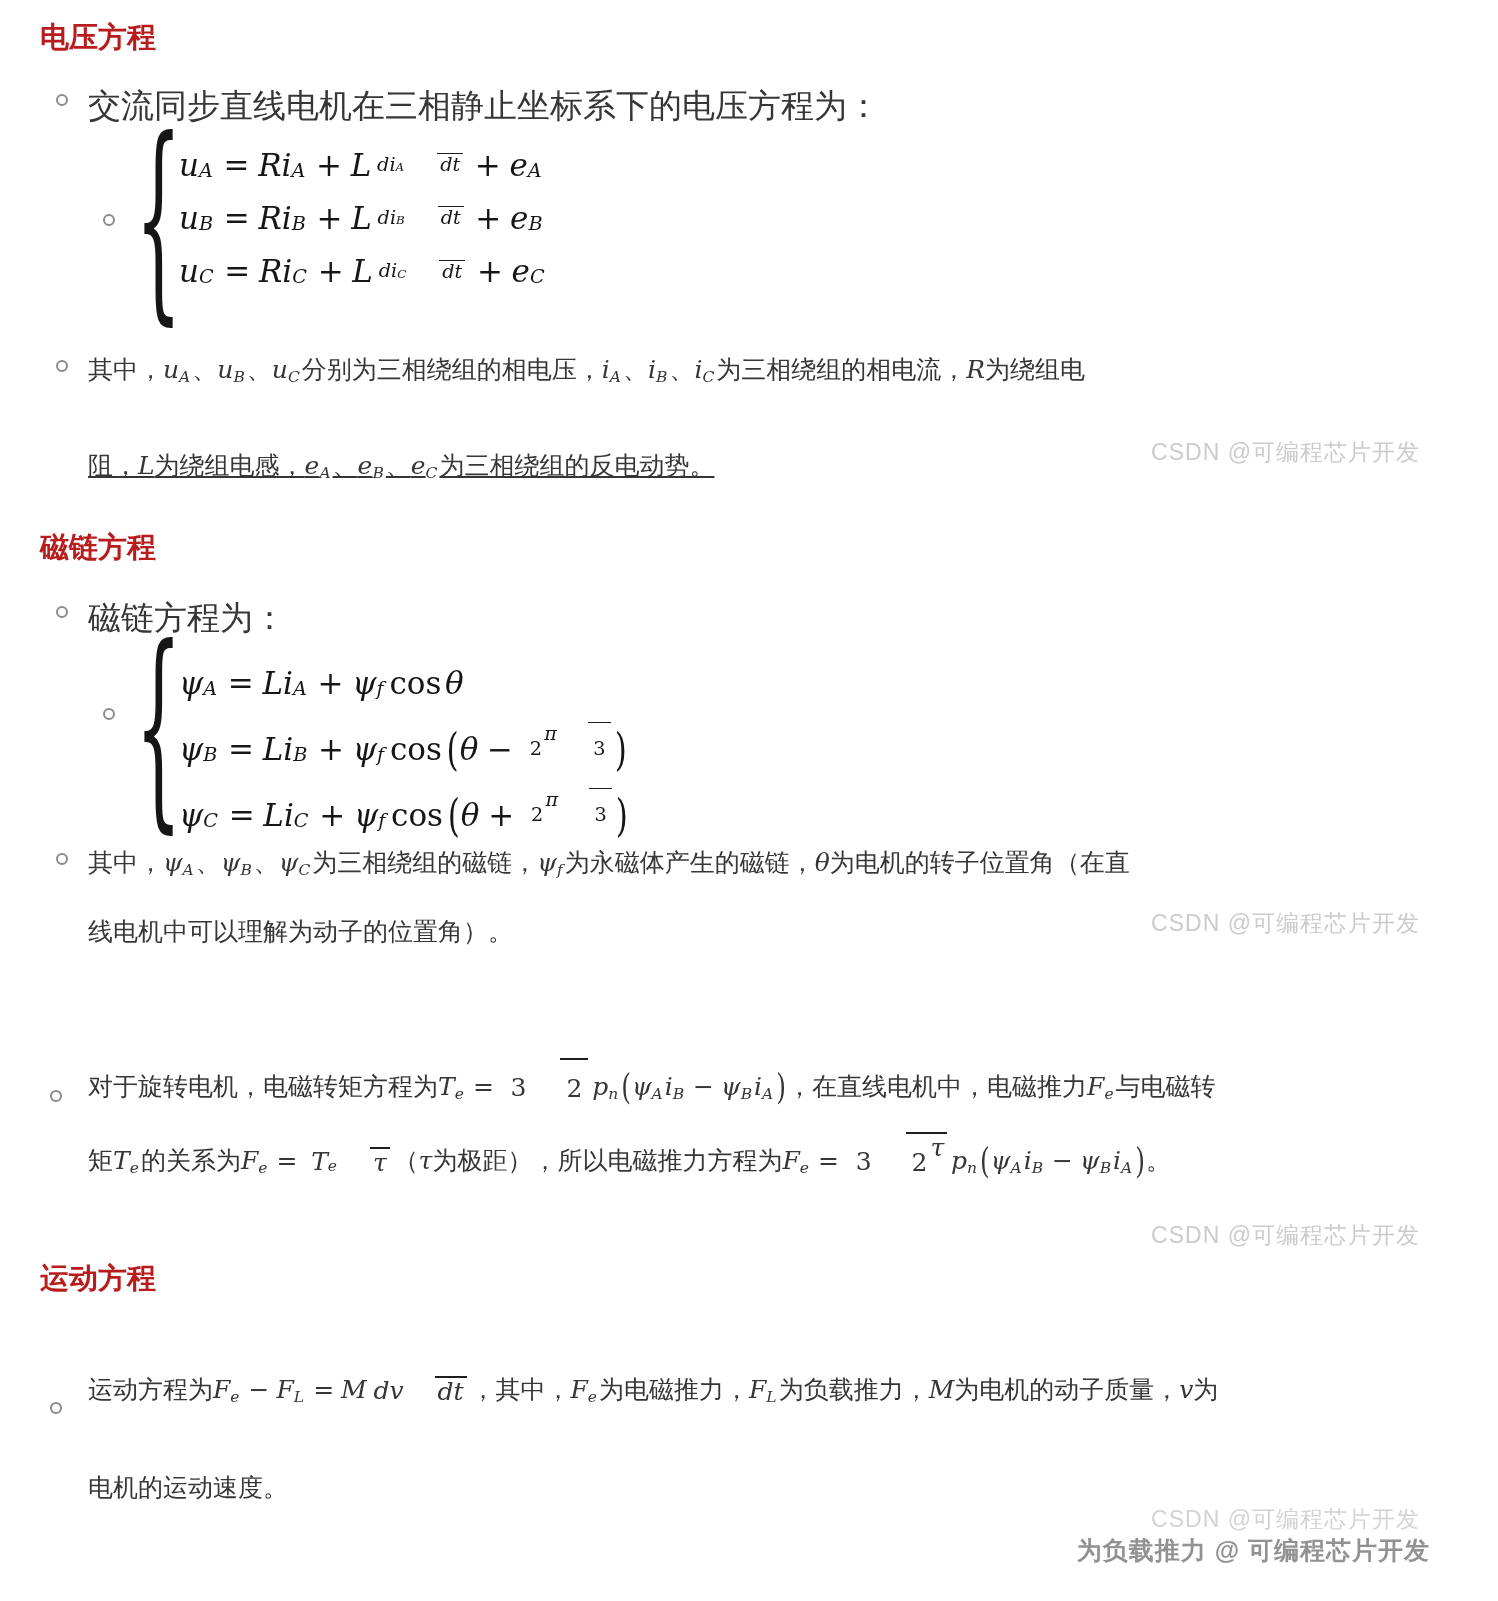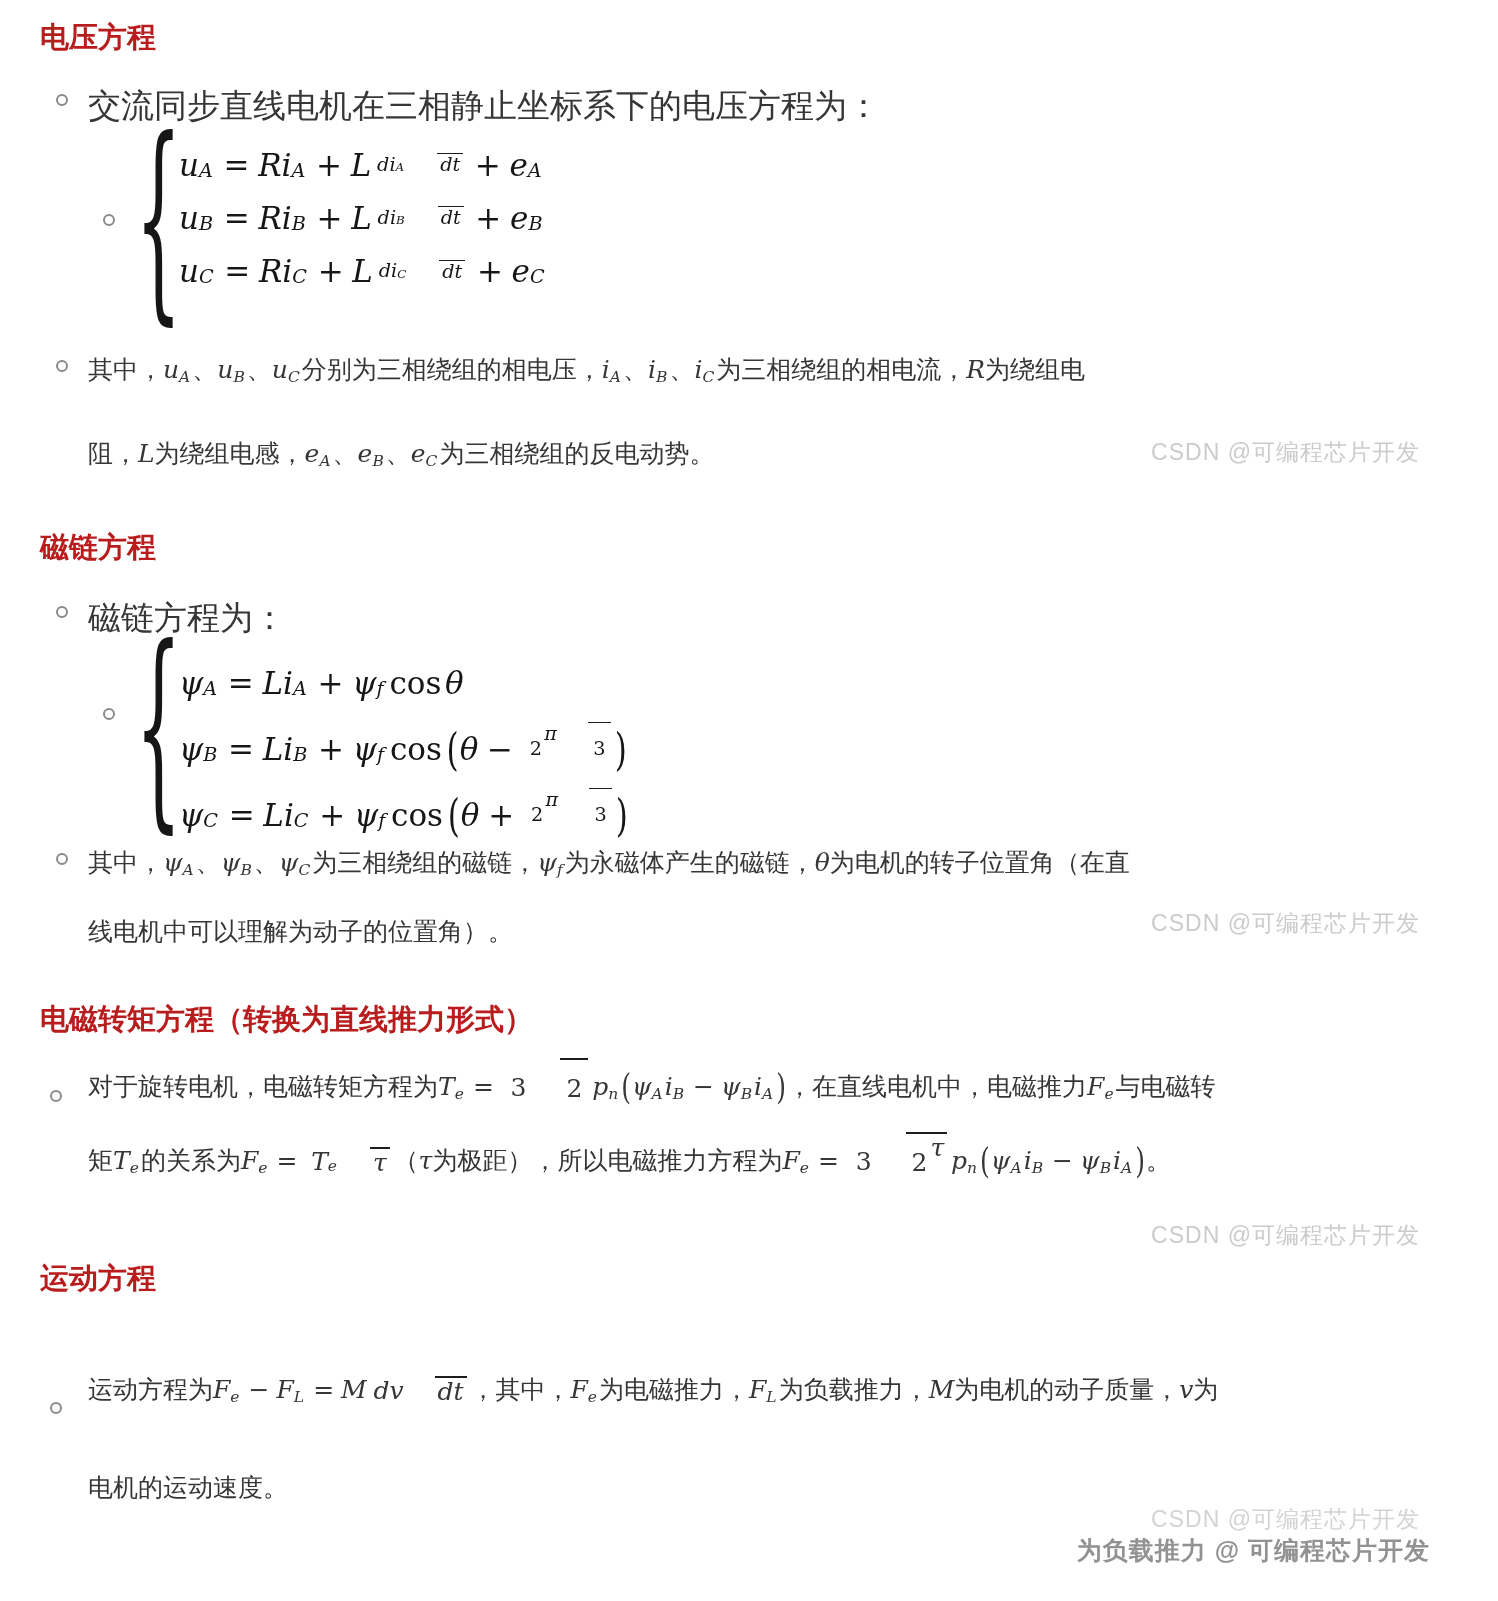--- a/index.html
+++ b/index.html
@@ -54,21 +54,21 @@
            font-size:0.62em; line-height:1.15; margin:0 0.15em;gap:28px; }
   .mfrac .mnum { display:flex; justify-content:center; padding:0 3px; }
   .mfrac .mden { display:flex; justify-content:flex-start; padding:0 3px; border-top:1.6px solid #1d1d1d; }
   .mfracL { font-size:1em; line-height:1.12; }
   .mfracL .mden { border-top:2px solid #1d1d1d; }
   .mtx { font-family:"Liberation Sans","DejaVu Sans",sans-serif; }
 
   
   .note { position:absolute; left:88px; font-size:25px; color:#363636; }
   .note-line { white-space:nowrap; line-height:38px; }
-  #note1 { top:350px; } #note1 .l2 { margin-top:42px; }
+  #note1 { top:350px; } #note1 .l2 { margin-top:54px;text-decoration:underline; }
   #note2 { top:843px; } #note2 .l2 { margin-top:27px; }
   #note-torque { top:1058px; } #note-torque .l2 { margin-top:14px; }
   #note-motion { top:1370px; } #note-motion .l2 { margin-top:56px; }
 
   
   .wm { position:absolute; right:78px; font-size:23px; color:#cbcbcb; letter-spacing:1px; white-space:nowrap; }
   #wm1 { top:437px; }
   #wm2 { top:908px; }
   #wm3 { top:1220px; }
   #wm4 { top:1504px; color:#d3d3d3; text-shadow:1px 1px 0 #ffffff; }
@@ -238,21 +238,20 @@
     </div>
   </div>
 
   <span class="bullet" id="b-note2"></span>
   <div class="note" id="note2">
     <div class="note-line l1"><span class="mtx">其中，</span><span class="mv">ψ</span><span class="msb">A</span><span class="mtx">、</span><span class="mv">ψ</span><span class="msb">B</span><span class="mtx">、</span><span class="mv">ψ</span><span class="msb">C</span><span class="mtx">为三相绕组的磁链，</span><span class="mv">ψ</span><span class="msb">f</span><span class="mtx">为永磁体产生的磁链，</span><span class="mv">θ</span><span class="mtx">为电机的转子位置角（在直</span></div>
     <div class="note-line l2"><span class="mtx">线电机中可以理解为动子的位置角）。</span></div>
   </div>
   <div class="wm" id="wm2">CSDN @可编程芯片开发</div>
 
-  <div class="h" id="h-torque">电磁转矩方程（转换为直线推力形式）</div>
   <span class="bullet" id="b-torque"></span>
   <div class="note" id="note-torque">
     <div class="note-line l1"><span class="mtx">对于旋转电机，电磁转矩方程为</span><span class="mv">T</span><span class="msb">e</span><span class="mo">=</span><span class="mfrac mfracL">
           <span class="mnum">
             <span class="mup">3</span>
           </span>
           <span class="mden">
             <span class="mup">2</span>
           </span>
         </span><span class="mv">p</span><span class="msb">n</span><span class="mbp">(</span><span class="mv">ψ</span><span class="msb">A</span><span class="mv">i</span><span class="msb">B</span><span class="mo">−</span><span class="mv">ψ</span><span class="msb">B</span><span class="mv">i</span><span class="msb">A</span><span class="mbp">)</span><span class="mtx">，在直线电机中，电磁推力</span><span class="mv">F</span><span class="msb">e</span><span class="mtx">与电磁转</span></div>

